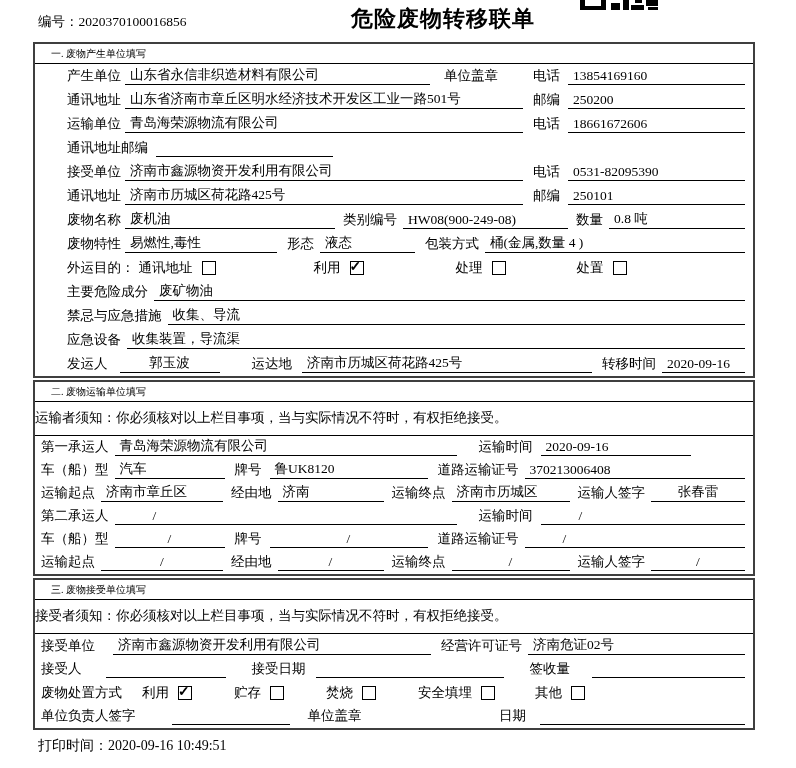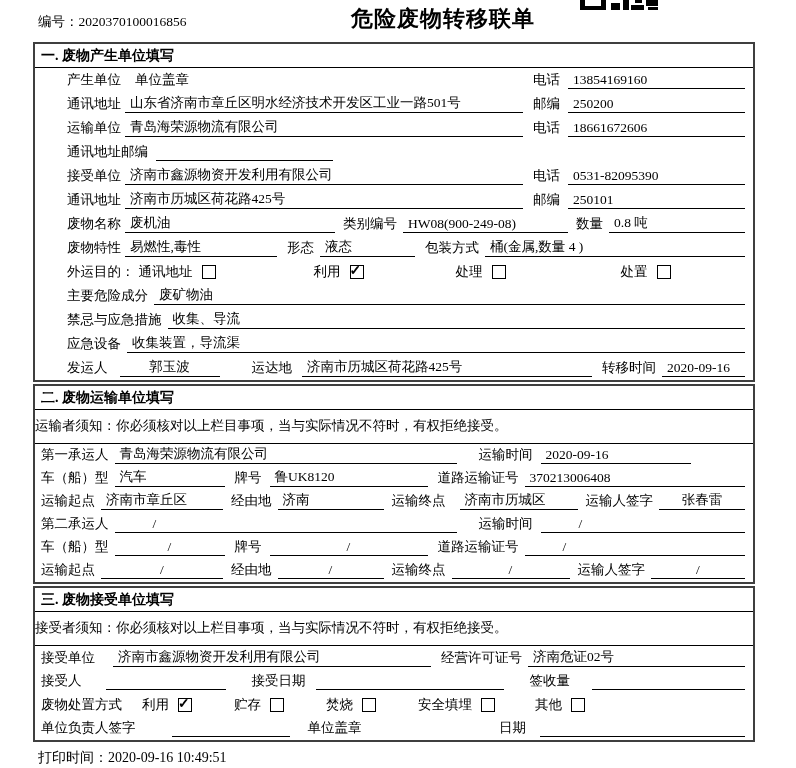--- a/index.html
+++ b/index.html
@@ -14,21 +14,21 @@
   .qr .q1{left:0;top:0;width:26px;height:10px;background:transparent;border-left:5px solid #000;border-right:5px solid #000;border-bottom:4px solid #000;box-sizing:border-box;}
   .qr .q2{left:31px;top:3px;width:9px;height:7px;}
   .qr .q3{left:43px;top:0;width:6px;height:10px;}
   .qr .q4{left:51px;top:5px;width:13px;height:5px;}
   .qr .q5{left:55px;top:0;width:7px;height:3px;}
   .qr .q6{left:66px;top:0;width:12px;height:6px;}
   .qr .q7{left:68px;top:7px;width:10px;height:3px;}
   
   .box{margin-left:33px;width:722px;border:2px solid #3f3f3f;box-sizing:border-box;background:#fff;}
   .box + .box{margin-top:2px;}
-  .sec-title{font-weight:bold;font-size:14px;padding:3px 6px 2px;border-bottom:1px solid #000;}
+  .sec-title{font-weight:normal;font-size:10px;padding:3px 16px 2px;border-bottom:1px solid #000;}
   .notice{padding:7px 0 8px;border-bottom:1px solid #000;}
   
   .r{display:flex;align-items:flex-end;box-sizing:border-box;padding:0 8px 3px 6px;}
   .s1 .r{height:24px;padding-left:32px;}
   .s2 .r{height:23px;}
   .s3 .r{height:23.5px;}
   .l{white-space:nowrap;flex:0 0 auto;}
   .v{border-bottom:1px solid #000;padding:0 5px;white-space:nowrap;box-sizing:border-box;flex:0 0 auto;min-height:16px;}
   .f{flex:1 1 auto;}
   .c{text-align:center;}
@@ -58,20 +58,21 @@
         <div class="q6"></div>
         <div class="q7"></div>
     </div>
   </div>
 
   <div class="box s1">
     <div class="sec-title">一. 废物产生单位填写</div>
 
     <div class="r">
       <span class="l">产生单位</span>
+      <span class="v" style="width:305px;margin-left:4px;">山东省永信非织造材料有限公司</span>
       <span class="l" style="margin-left:14px;">单位盖章</span>
       <span class="sp"></span>
       <span class="rt">
           <span class="l">电话</span>
           <span class="v">13854169160</span>
         </span>
     </div>
 
     <div class="r">
       <span class="l">通讯地址</span>
@@ -136,21 +137,21 @@
     </div>
 
     <div class="r">
       <span class="l">外运目的：</span>
       <span class="l" style="margin-left:4px;">通讯地址</span>
       <span class="cb"></span>
       <span class="l" style="margin-left:98px;">利用</span>
       <span class="cb checked"></span>
       <span class="l" style="margin-left:92px;">处理</span>
       <span class="cb"></span>
-      <span class="l" style="margin-left:115px;">处置</span>
+      <span class="l" style="margin-left:71px;">处置</span>
       <span class="cb"></span>
     </div>
 
     <div class="r">
       <span class="l">主要危险成分</span>
       <span class="v f" style="margin-left:6px;">废矿物油</span>
     </div>
 
     <div class="r">
       <span class="l">禁忌与应急措施</span>
@@ -192,21 +193,21 @@
       <span class="l" style="margin-left:10px;">道路运输证号</span>
       <span class="v f" style="margin-left:6px;">370213006408</span>
     </div>
 
     <div class="r">
       <span class="l">运输起点</span>
       <span class="v" style="width:122px;margin-left:6px;">济南市章丘区</span>
       <span class="l" style="margin-left:8px;">经由地</span>
       <span class="v" style="width:106px;margin-left:6px;">济南</span>
       <span class="l" style="margin-left:8px;">运输终点</span>
-      <span class="v" style="width:118px;margin-left:14px;font-family:Liberation Mono, monospace;">济南市历城区</span>
+      <span class="v" style="width:118px;margin-left:6px;font-family:Liberation Mono, monospace;">济南市历城区</span>
       <span class="l" style="margin-left:8px;">运输人签字</span>
       <span class="v f c" style="margin-left:6px;">张春雷</span>
     </div>
 
     <div class="r">
       <span class="l">第二承运人</span>
       <span class="v sl" style="width:342px;margin-left:6px;">/</span>
       <span class="l" style="margin-left:22px;">运输时间</span>
       <span class="v f sl" style="margin-left:8px;">/</span>
     </div>

